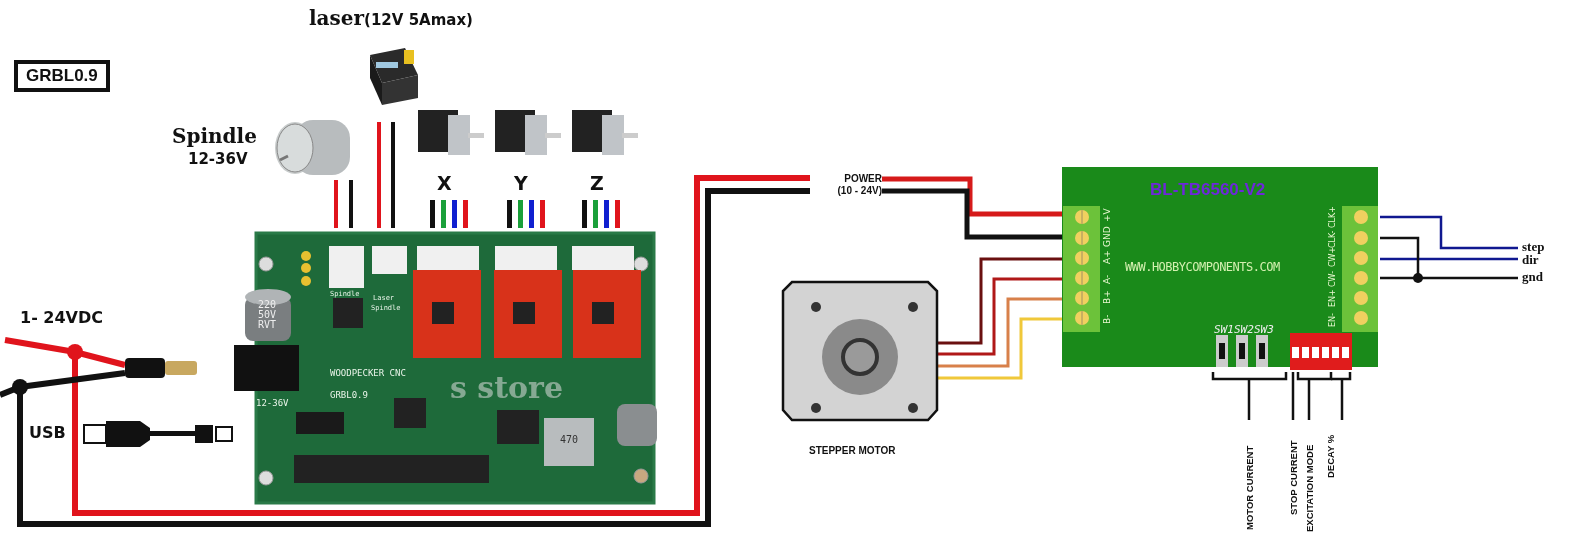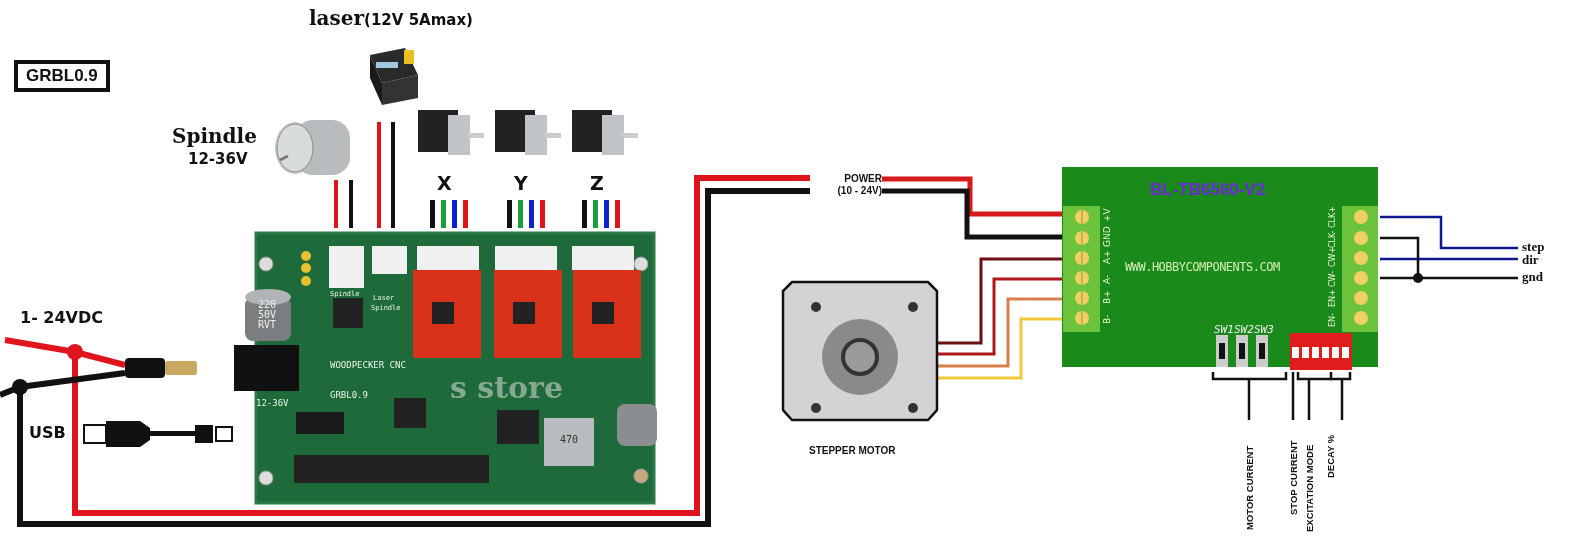--- a/index.html
+++ b/index.html
@@ -237,21 +237,21 @@
 <div class="lbl grbl">GRBL0.9</div>
 <div class="lbl laser-title"><b>laser</b><span>(12V 5Amax)</span></div>
 <div class="lbl spindle-title">Spindle</div>
 <div class="lbl spindle-v">12-36V</div>
 <div class="lbl axis" style="left:437px;top:172px;">X</div>
 <div class="lbl axis" style="left:514px;top:172px;">Y</div>
 <div class="lbl axis" style="left:590px;top:172px;">Z</div>
 <div class="lbl vdc">1- 24VDC</div>
 <div class="lbl usb">USB</div>
 
-<div class="pcb-text" style="left:330px;top:360px;">WOODPECKER CNC</div>
+<div class="pcb-text" style="left:330px;top:368px;">WOODPECKER CNC</div>
 <div class="pcb-text" style="left:330px;top:390px;">GRBL0.9</div>
 <div class="pcb-text" style="left:256px;top:398px;">12-36V</div>
 <div class="pcb-text" style="left:330px;top:289px;font-size:7px;">Spindle</div>
 <div class="pcb-text" style="left:373px;top:293px;font-size:7px;">Laser</div>
 <div class="pcb-text" style="left:371px;top:303px;font-size:7px;">Spindle</div>
 <div class="pcb-text" style="left:258px;top:300px;color:#eee;font-size:10px;">
     <div>220</div>
     <div>50V</div>
     <div>RVT</div>
   </div>

